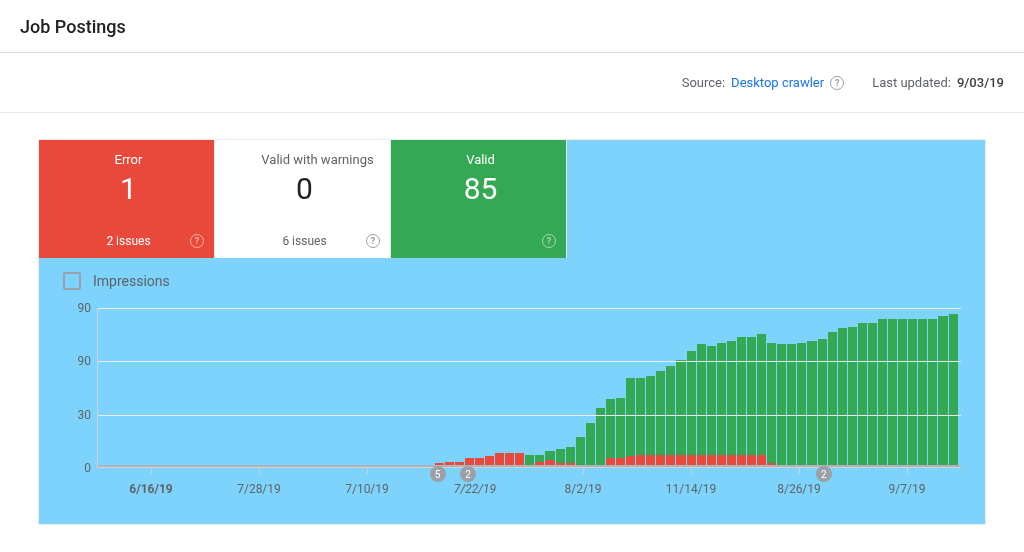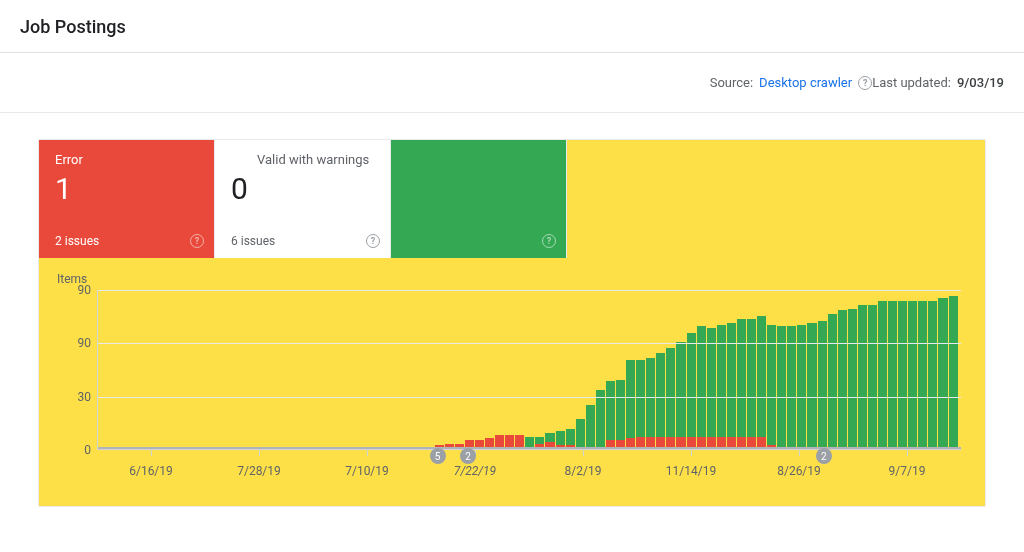--- a/index.html
+++ b/index.html
@@ -1,25 +1,25 @@
 <!DOCTYPE html>
 <html><head>
 <meta charset="utf-8">
 <style>
   * { box-sizing: border-box; margin: 0; padding: 0; }
   html, body { width: 1024px; height: 552px; font-family: Roboto, Arial, sans-serif; background: #fff; color: #3c4043; overflow: hidden; }
   .header { height: 53px; display: flex; align-items: center; padding-left: 20px; border-bottom: 1px solid #e0e0e0; }
   .header-title { font-size: 18px; font-weight: 500; color: #202124; }
-  .meta-bar { height: 60px; display: flex; justify-content: flex-end; align-items: center; padding-right: 20px; border-bottom: 1px solid #e8eaed; background: #fff; }
+  .meta-bar { height: 60px; display: flex; justify-content: flex-end; align-items: center; gap: 28px; padding-right: 20px; border-bottom: 1px solid #e8eaed; background: #fff; }
   .meta-item { font-size: 13px; color: #5f6368; display: flex; align-items: center; gap: 6px; }
   .meta-item b { color: #3c4043; font-weight: 500; }
   .link { color: #1a73e8; text-decoration: none; }
   .help-icon { width: 14px; height: 14px; border: 1.4px solid #9aa0a6; border-radius: 50%; display: inline-flex; align-items: center; justify-content: center; font-size: 9px; color: #9aa0a6; font-weight: bold; }
   .content { padding: 26px 38px 0 38px; }
-  .card { background: #fde047; border: 1px solid #e8eaed; border-radius: 2px; }
+  .card { background: #7dd3fc; border: 1px solid #e8eaed; border-radius: 2px; text-align: center; }
   .tiles { display: flex; }
   .tile { width: 176px; height: 118px; padding: 12px 12px 10px 16px; border-right: 1px solid #e8eaed; position: relative; display: flex; flex-direction: column; justify-content: space-between; cursor: pointer; }
   .tile.red   { background: #e8493b; color: #fff; }
   .tile.green { background: #34a853; color: #fff; }
   .tile.white { background: #fff; color: #5f6368; }
   .tile-label { font-size: 13px; font-weight: 400; }
   .tile.white .tile-label { color: #5f6368; margin-left: 26px; }
   .tile-value { font-size: 30px; font-weight: 400; margin-top: 4px; }
   .tile.white .tile-value { color: #202124; }
   .tile-footer { font-size: 12px; }
@@ -79,28 +79,35 @@
       </div>
       <div class="tile white">
         <div>
           <div class="tile-label">Valid with warnings</div>
           <div class="tile-value">0</div>
         </div>
         <div class="tile-footer">6 issues</div>
         <span class="tile-help"><span class="help-icon">?</span></span>
       </div>
       <div class="tile green">
+        <div>
+          <div class="tile-label">Valid</div>
+          <div class="tile-value">85</div>
+        </div>
         <div class="tile-footer"></div>
         <span class="tile-help"><span class="help-icon">?</span></span>
       </div>
     </div>
 
     <div class="chart-section">
-
-      <div class="y-title">Items</div>
+      <div class="impressions-row">
+        <span class="checkbox"></span>
+        <span class="impressions-label">Impressions</span>
+      </div>
+
 
       <div class="plot-frame">
         <div class="y-axis" id="y-axis">
             <div class="y-tick" style="top: 160px;">0</div>
             <div class="y-tick" style="top: 106.667px;">30</div>
             <div class="y-tick" style="top: 53.3333px;">90</div>
             <div class="y-tick" style="top: 0px;">90</div>
           </div>
         <div class="plot" id="plot">
           <div class="bars" id="bars">
@@ -344,21 +351,21 @@
         <div class="x-ticks-line" id="x-ticks-line">
             <div class="xt" style="left: 6.25%;"></div>
             <div class="xt" style="left: 18.75%;"></div>
             <div class="xt" style="left: 31.25%;"></div>
             <div class="xt" style="left: 43.75%;"></div>
             <div class="xt" style="left: 56.25%;"></div>
             <div class="xt" style="left: 68.75%;"></div>
             <div class="xt" style="left: 81.25%;"></div>
             <div class="xt" style="left: 93.75%;"></div>
           </div>
-      <div class="x-tick" style="left: 6.25%;">6/16/19</div>
+      <div class="x-tick" style="left: 6.25%; font-weight: bold;">6/16/19</div>
           <div class="x-tick" style="left: 18.75%;">7/28/19</div>
           <div class="x-tick" style="left: 31.25%;">7/10/19</div>
           <div class="x-tick" style="left: 43.75%; font-style: italic;">7/22/19</div>
           <div class="x-tick" style="left: 56.25%;">8/2/19</div>
           <div class="x-tick" style="left: 68.75%;">11/14/19</div>
           <div class="x-tick" style="left: 81.25%;">8/26/19</div>
           <div class="x-tick" style="left: 93.75%;">9/7/19</div>
           <div class="marker" style="left: 39.4118%;">5</div>
           <div class="marker" style="left: 42.9412%;">2</div>
           <div class="marker" style="left: 84.1176%;">2</div>

